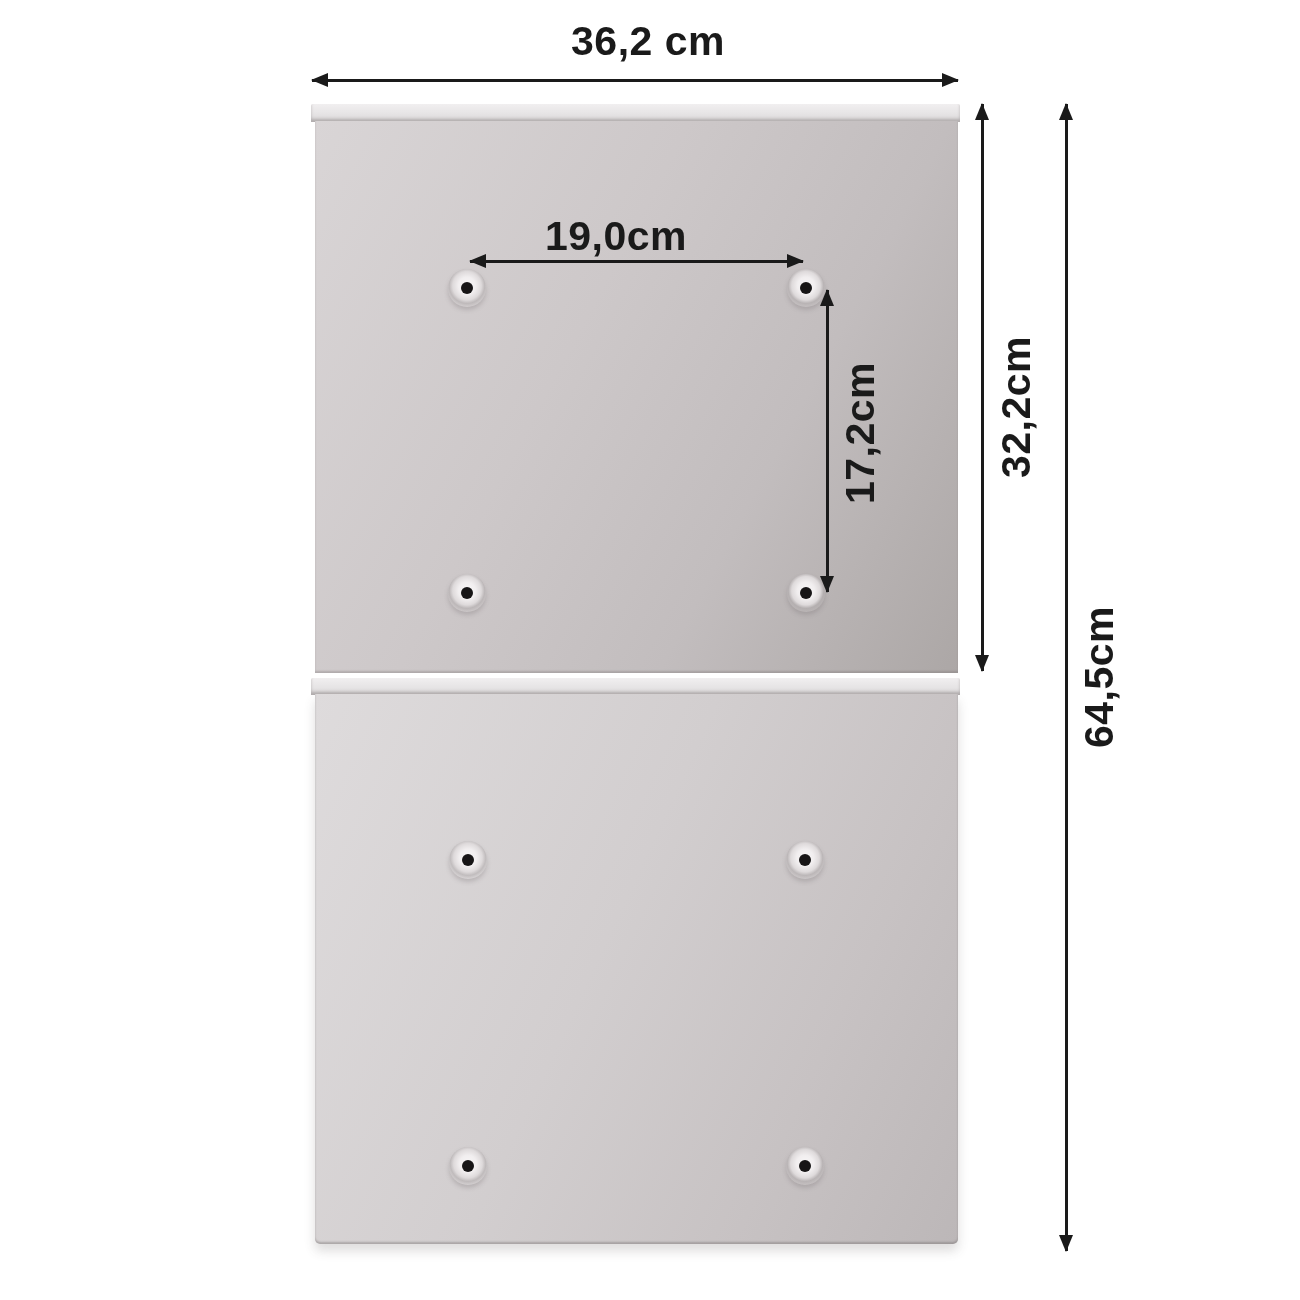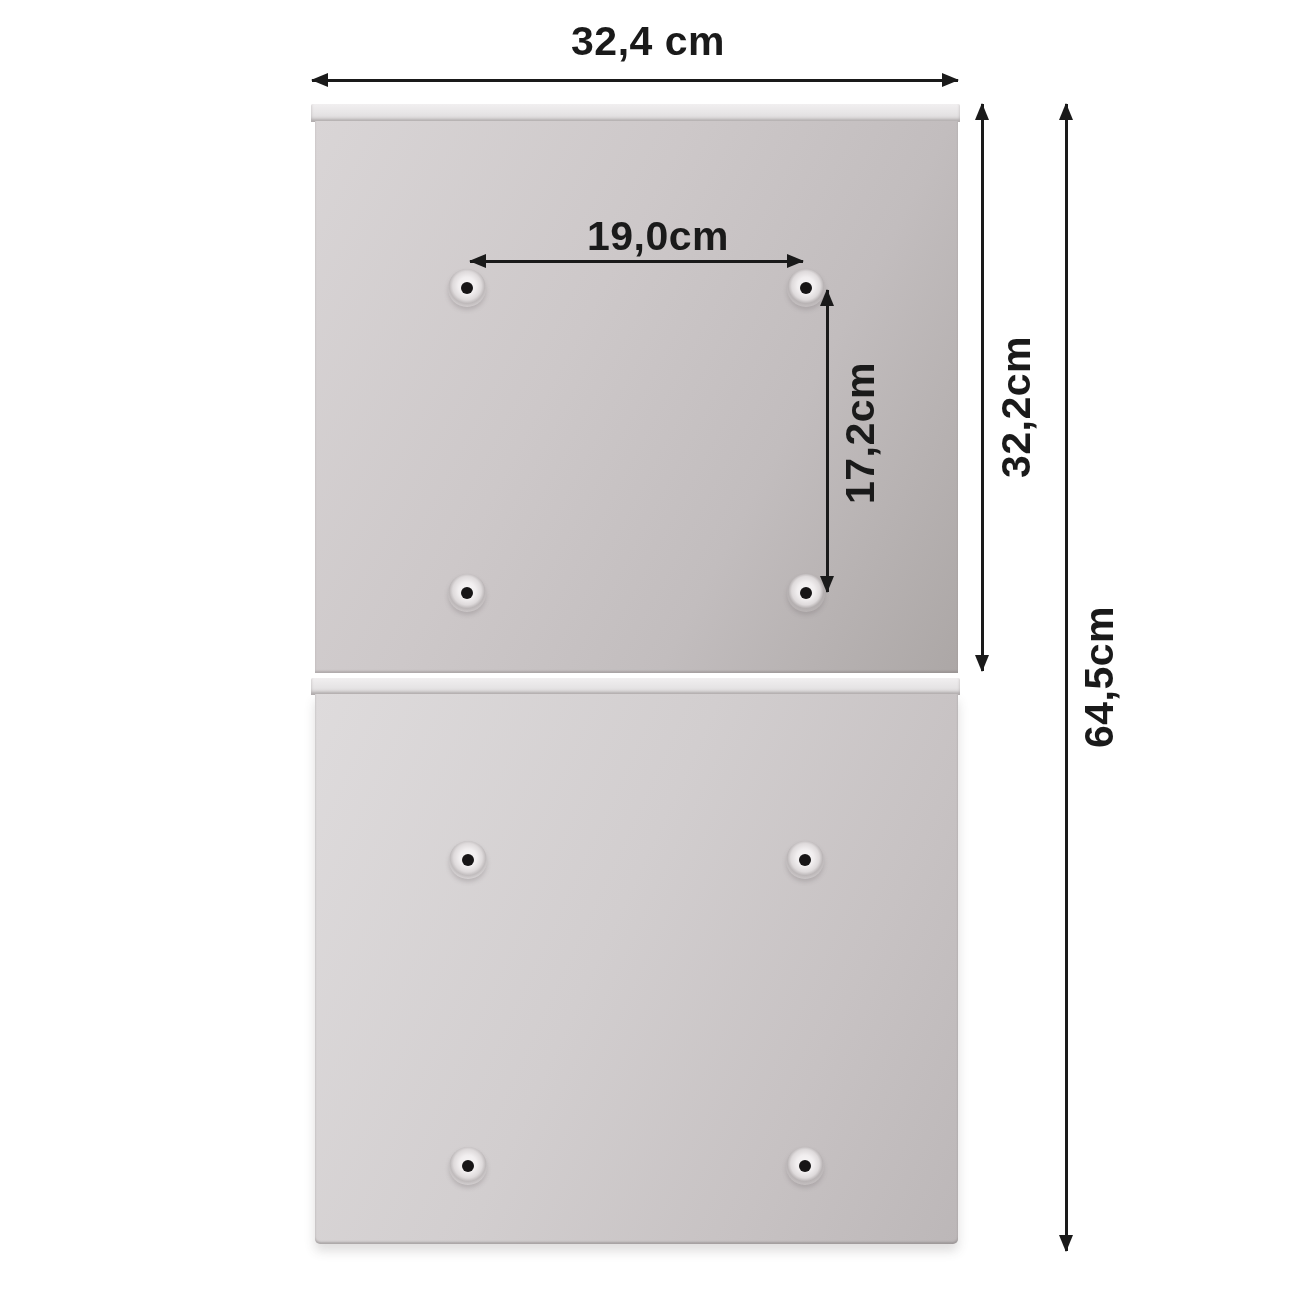--- a/index.html
+++ b/index.html
@@ -87,32 +87,32 @@
     content:'';position:absolute;left:50%;top:50%;
     width:12px;height:12px;margin:-6px 0 0 -6px;
     background:#171516;border-radius:50%;
   }
 </style>
 </head>
 <body>
 
 <div class="stage">
 
-  <div class="dim-label h-center" style="left:648px;top:18px;">32,4 cm</div>
+  <div class="dim-label h-center" style="left:648px;top:18px;">36,2 cm</div>
   <div class="dim-h" style="left:312px;top:79px;width:646px;"></div>
 
   <div class="panel-lip" style="top:104px;"></div>
   <div class="panel-body top"></div>
 
   <div class="hole" style="left:467px;top:288px;"></div>
   <div class="hole" style="left:806px;top:288px;"></div>
   <div class="hole" style="left:467px;top:593px;"></div>
   <div class="hole" style="left:806px;top:593px;"></div>
 
-  <div class="dim-label h-center" style="left:658px;top:213px;">19,0cm</div>
+  <div class="dim-label h-center" style="left:616px;top:213px;">19,0cm</div>
   <div class="dim-h" style="left:470px;top:260px;width:333px;"></div>
 
   <div class="dim-v" style="left:826px;top:290px;height:302px;"></div>
   <div class="dim-label v-rot" style="left:860px;top:433px;">17,2cm</div>
 
   <div class="dim-v" style="left:981px;top:104px;height:567px;"></div>
   <div class="dim-label v-rot" style="left:1016px;top:407px;">32,2cm</div>
 
   <div class="dim-v" style="left:1065px;top:104px;height:1147px;"></div>
   <div class="dim-label v-rot" style="left:1099px;top:677px;">64,5cm</div>

